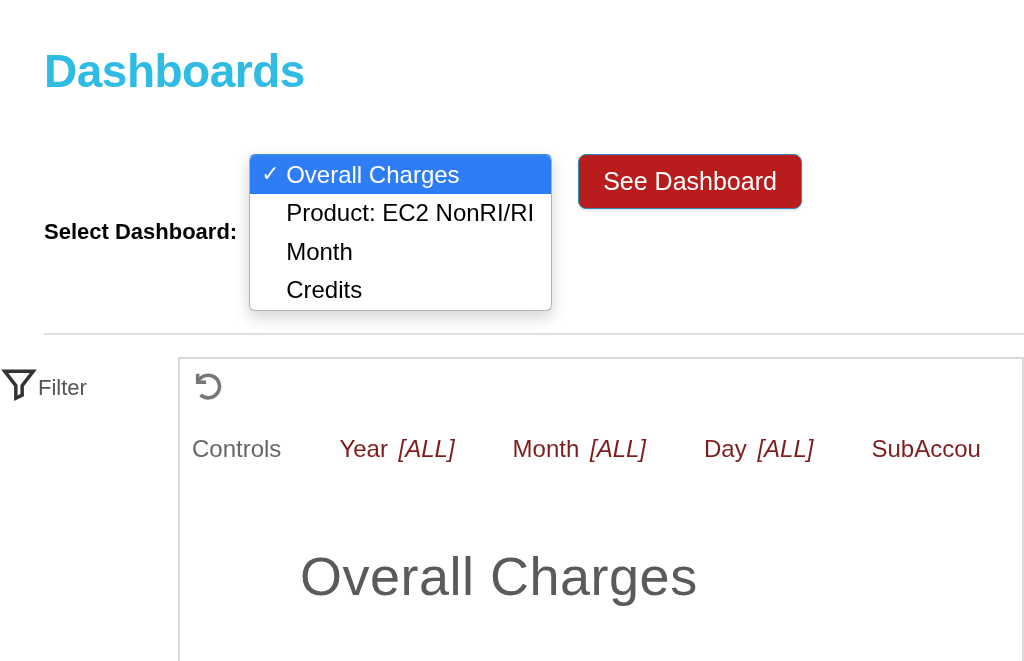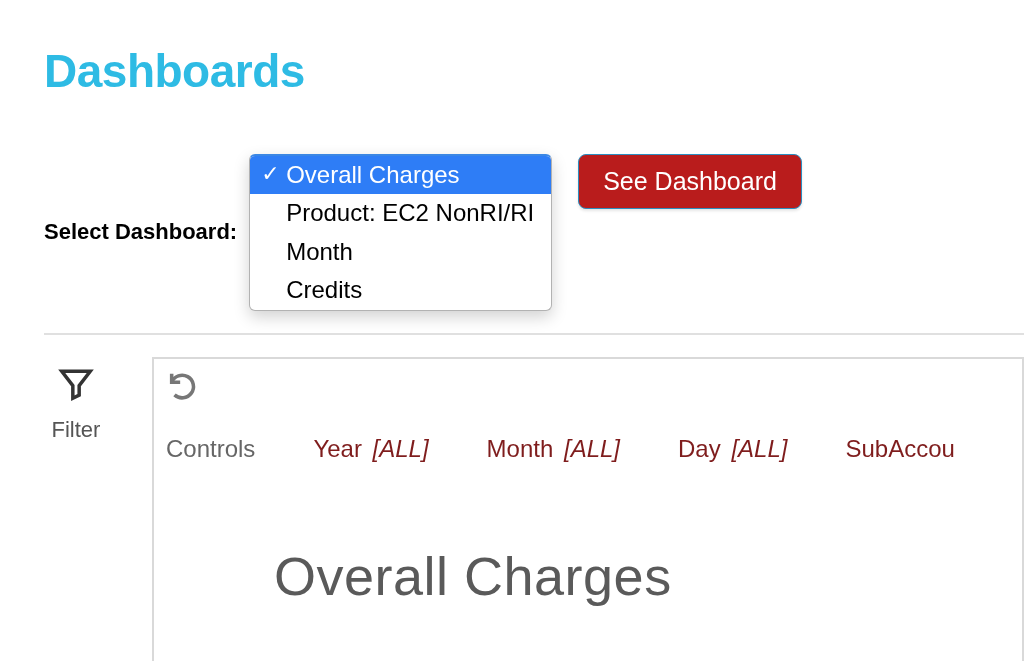--- a/index.html
+++ b/index.html
@@ -79,24 +79,23 @@
       border-top: 2px solid #e0e0e0;
       margin: 22px 0 0 44px;
       width: 980px;
     }
     .content-row {
       display: flex;
       align-items: flex-start;
       margin-top: 22px;
     }
     .filter-col {
-      width: 152px;
-      display: flex;
-      flex-direction: column;
-      align-items: center;
+      width: 178px;
+      display: flex;
+      flex-direction: row;
       padding-top: 8px;
     }
     .filter-icon svg {
       width: 38px;
       height: 38px;
       stroke: #333;
       stroke-width: 2.2;
       fill: none;
     }
     .filter-label {

